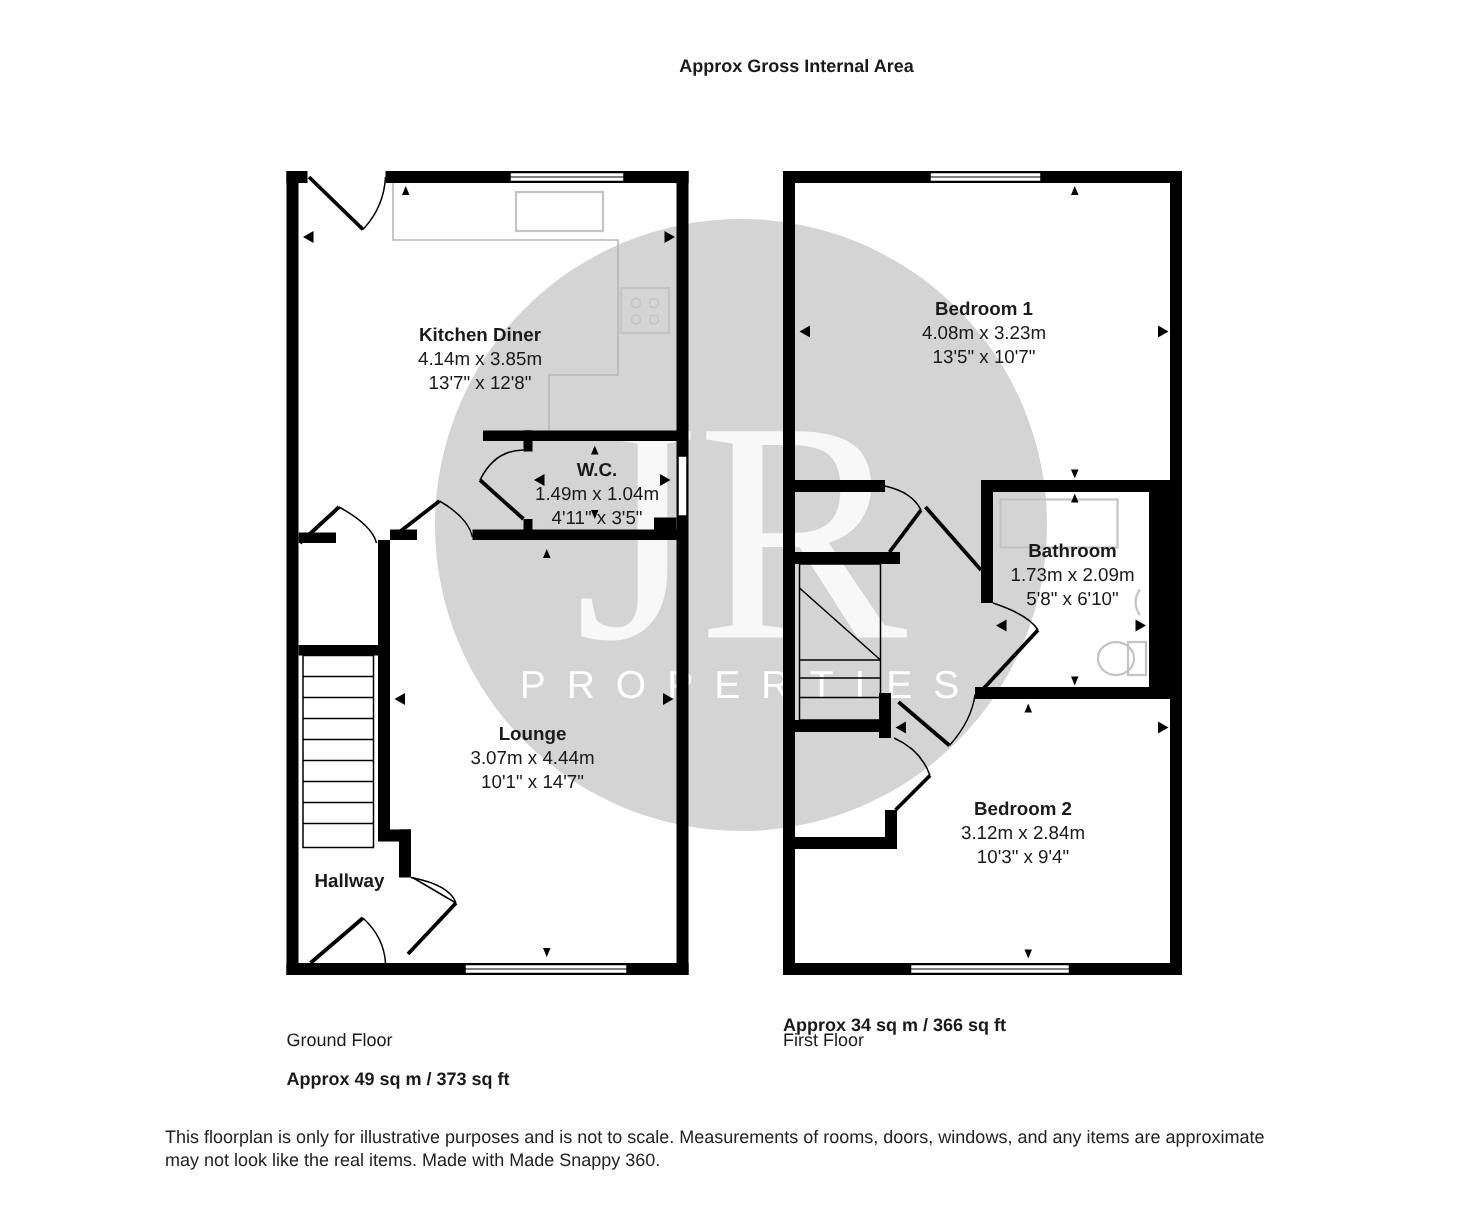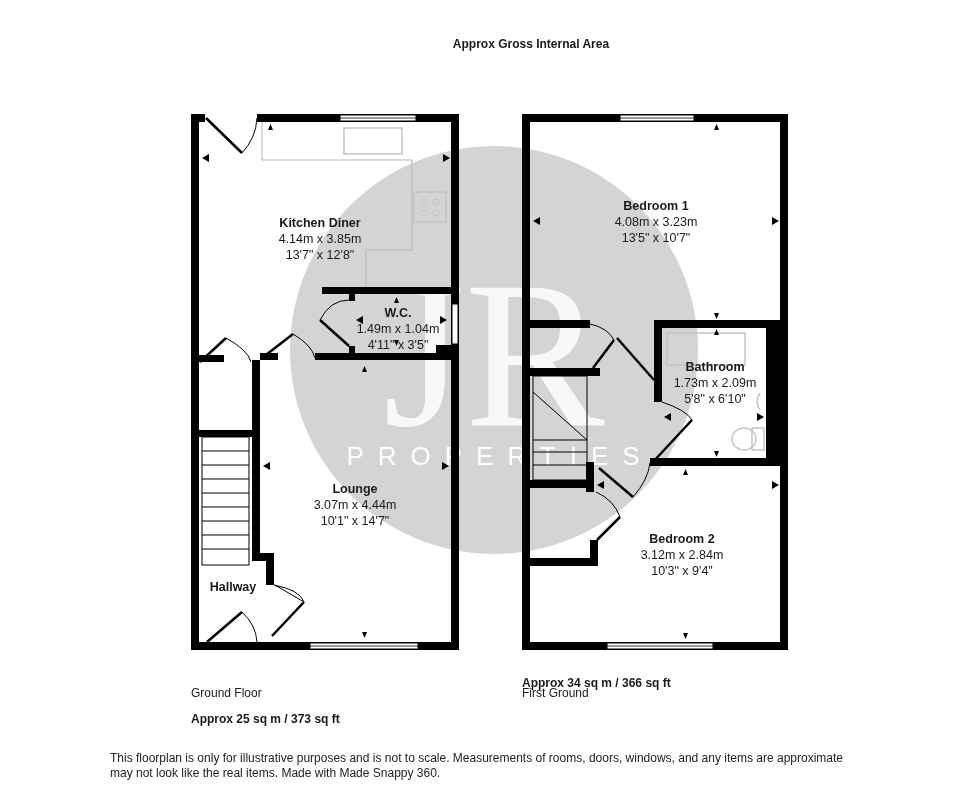--- a/index.html
+++ b/index.html
@@ -188,20 +188,20 @@
     <text class="room-name" x="715" y="371" text-anchor="middle">Bathroom</text>
     <text class="room-dim" x="715" y="387" text-anchor="middle">1.73m x 2.09m</text>
     <text class="room-dim" x="715" y="403" text-anchor="middle">5'8" x 6'10"</text>
     <text class="room-name" x="682" y="543" text-anchor="middle">Bedroom 2</text>
     <text class="room-dim" x="682" y="559" text-anchor="middle">3.12m x 2.84m</text>
     <text class="room-dim" x="682" y="575" text-anchor="middle">10'3" x 9'4"</text>
   </g>
 </svg>
 
 <div class="floor-label" style="left:191px; top:686px;">Ground Floor</div>
-<div class="floor-area" style="left:191px; top:712px;">Approx 25 sq m / 373 sq ft</div>
-<div class="floor-label" style="left:522px; top:686px;">First Ground</div>
+<div class="floor-area" style="left:191px; top:712px;">Approx 49 sq m / 373 sq ft</div>
+<div class="floor-label" style="left:522px; top:686px;">First Floor</div>
 <div class="floor-area" style="left:522px; top:676px;text-align:center;">Approx 34 sq m / 366 sq ft</div>
 
 <div class="disclaimer">
   <div>This floorplan is only for illustrative purposes and is not to scale. Measurements of rooms, doors, windows, and any items are approximate</div>
   <div>may not look like the real items. Made with Made Snappy 360.</div>
 </div>
 
 </body></html>

